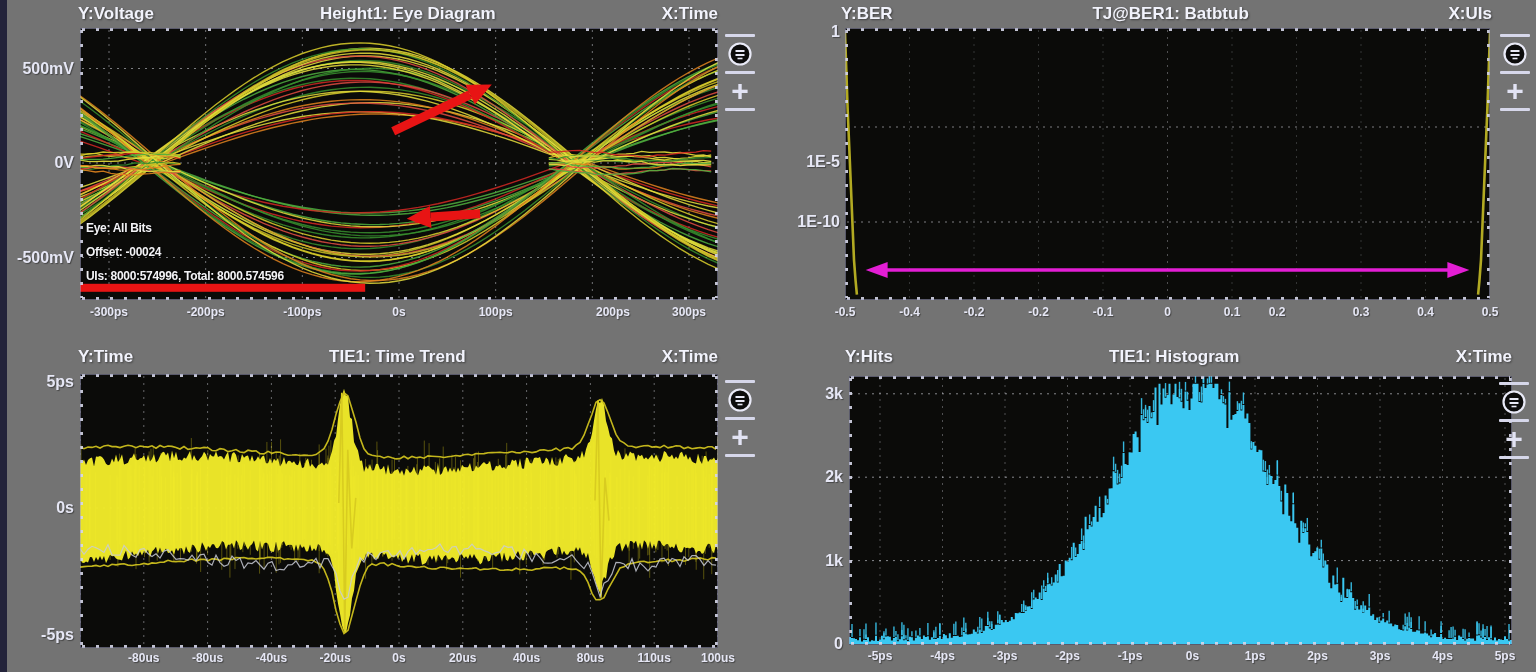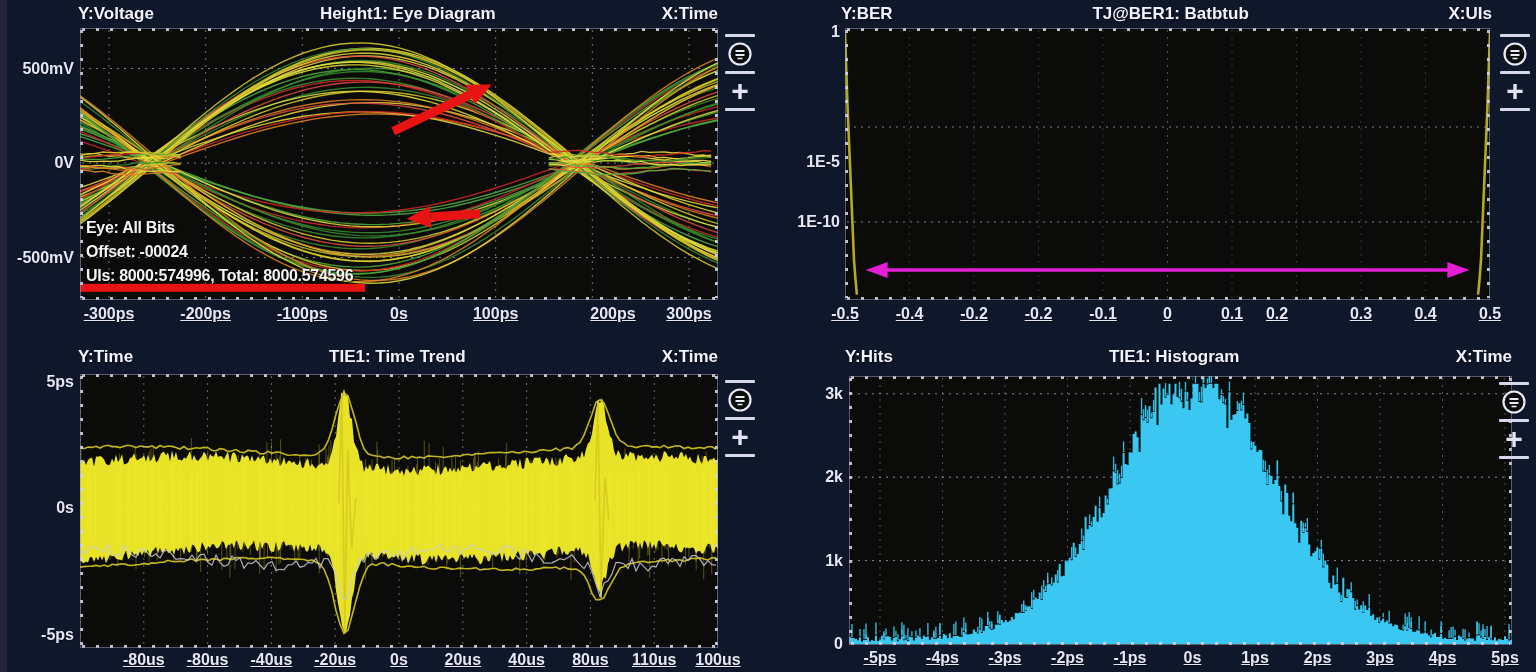--- a/index.html
+++ b/index.html
@@ -1,16 +1,16 @@
 <!DOCTYPE html>
 <html><head>
 <meta charset="utf-8">
 <style>
   html,body{margin:0;padding:0;background:#50506c;}
-  .screen{position:relative;width:1536px;height:672px;background:#0f172a;overflow:hidden;
+  .screen{position:relative;width:1536px;height:672px;background:#737373;overflow:hidden;
           font-family:"Liberation Sans",sans-serif;}
   .left-strip{position:absolute;left:0;top:0;width:7px;height:672px;background:#23233a;}
   .panel{position:absolute;width:768px;height:336px;}
   #panel0{left:0;top:0}#panel1{left:768px;top:0}#panel2{left:0;top:336px}#panel3{left:768px;top:336px}
   .hdr{position:absolute;height:22px;display:flex;justify-content:space-between;align-items:center;
        font-weight:bold;font-size:17px;color:#f2f3fc;}
   .hdr span{text-shadow:1px 1px 2px rgba(0,0,0,.45);white-space:nowrap;}
   #panel0 .hdr{left:78px;top:3px;width:640px}
   #panel1 .hdr{left:73px;top:3px;width:651px}
   #panel2 .hdr{left:78px;top:10px;width:640px}
@@ -21,25 +21,25 @@
   #plot2{left:80px;top:38px;width:638px;height:274px}
   #plot3{left:81px;top:40px;width:663px;height:269px}
   .ctrl{position:absolute;width:36px;}
   #panel0 .ctrl{left:722px;top:30px}
   #panel1 .ctrl{left:729px;top:30px}
   #panel2 .ctrl{left:722px;top:40px}
   #panel3 .ctrl{left:728px;top:42px}
   .sep{width:30px;height:3px;background:#d6d7ea;margin:4px auto;border-radius:1px;}
   .icon-btn{width:28px;height:26px;margin:1px auto;display:flex;align-items:center;justify-content:center;cursor:pointer;}
   .plus-btn{font-size:30px;font-weight:bold;color:#e2e3f4;line-height:22px;}
-  .xt{position:absolute;transform:translateX(-50%);font-size:16px;font-weight:bold;color:#e6e7f5;
-      white-space:nowrap;text-shadow:1px 1px 1px rgba(0,0,0,.4);text-decoration:underline;}
+  .xt{position:absolute;transform:translateX(-50%);font-size:12px;font-weight:bold;color:#e6e7f5;
+      white-space:nowrap;text-shadow:1px 1px 1px rgba(0,0,0,.4);}
   .yt{position:absolute;left:0;text-align:right;transform:translateY(-50%);font-size:16px;font-weight:bold;
       color:#e6e7f5;white-space:nowrap;text-shadow:1px 1px 1px rgba(0,0,0,.4);}
-  .eye-annot{position:absolute;left:86px;top:216px;font-weight:bold;font-size:16px;letter-spacing:-.3px;
+  .eye-annot{position:absolute;left:86px;top:216px;font-weight:bold;font-size:12px;letter-spacing:-.3px;
       color:#f3f3f6;line-height:24px;text-shadow:1px 1px 2px #000;z-index:5;}
 </style>
 </head>
 <body>
 
 <div class="screen">
   <div class="left-strip"></div>
 
   <section class="panel" id="panel0">
     <div class="hdr">

